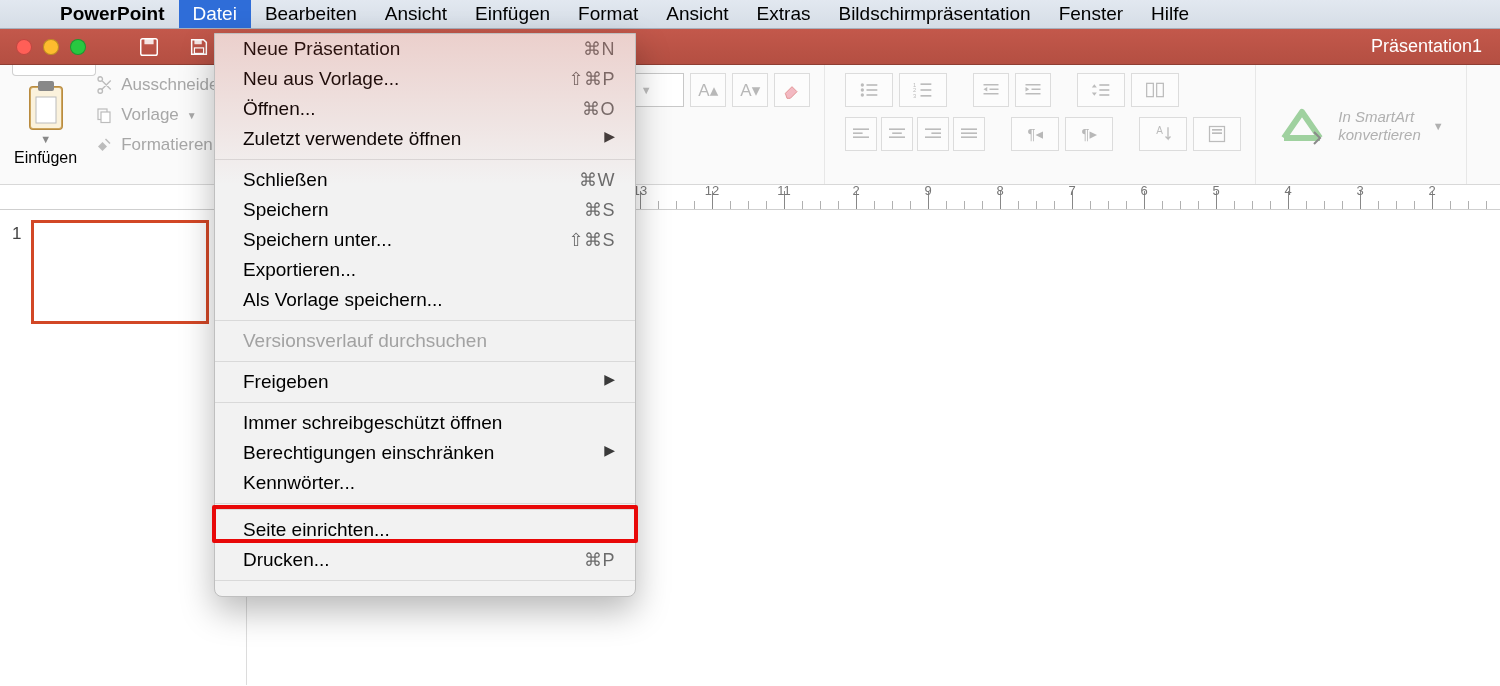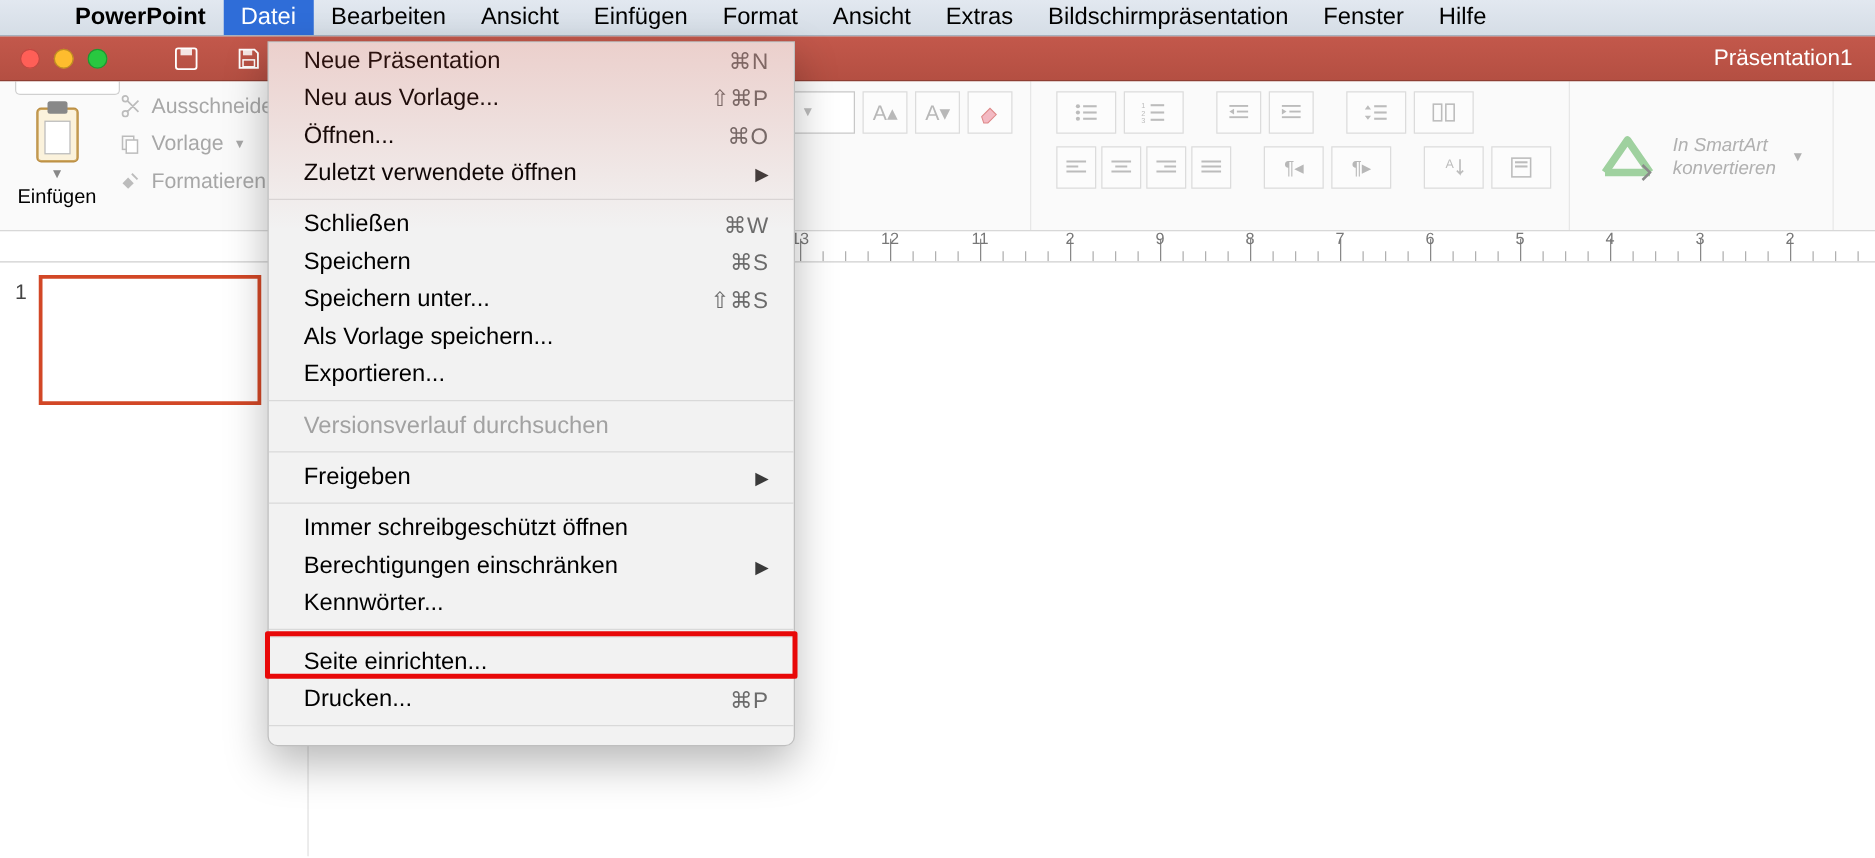--- a/index.html
+++ b/index.html
@@ -179,21 +179,21 @@
     padding-bottom:10px;
     overflow:hidden;
   }
   .dd-section-line{height:1px;background:#d9d9d9;margin:5px 0;}
   .dd-gradient{
     position:absolute;inset:0 0 auto 0;height:150px;
     background:linear-gradient(rgba(211,86,70,.22),rgba(211,86,70,0));
     pointer-events:none;
   }
   .dd-item{
-    display:flex;align-items:center;justify-content:space-between;
+    display:flex;justify-content:space-between;
     padding:4px 20px 4px 28px;
     font-size:19px;
     color:#000;
     white-space:nowrap;
   }
   .dd-item.disabled{color:#a2a2a2;}
   .dd-item.selected{
     background:linear-gradient(#4e8ef7,#2e6de0);
     color:#fff;
   }
@@ -568,24 +568,24 @@
     </div>
     <div class="dd-item">
       <span>Speichern</span>
       <span class="dd-shortcut">⌘S</span>
     </div>
     <div class="dd-item">
       <span>Speichern unter...</span>
       <span class="dd-shortcut">⇧⌘S</span>
     </div>
     <div class="dd-item">
+      <span>Exportieren...</span>
+    </div>
+    <div class="dd-item">
       <span>Als Vorlage speichern...</span>
-    </div>
-    <div class="dd-item">
-      <span>Exportieren...</span>
     </div>
     <div class="dd-section-line"></div>
     <div class="dd-item disabled">
       <span>Versionsverlauf durchsuchen</span>
     </div>
     <div class="dd-section-line"></div>
     <div class="dd-item">
       <span>Freigeben</span>
       <span class="dd-arrow">▶</span>
     </div>

